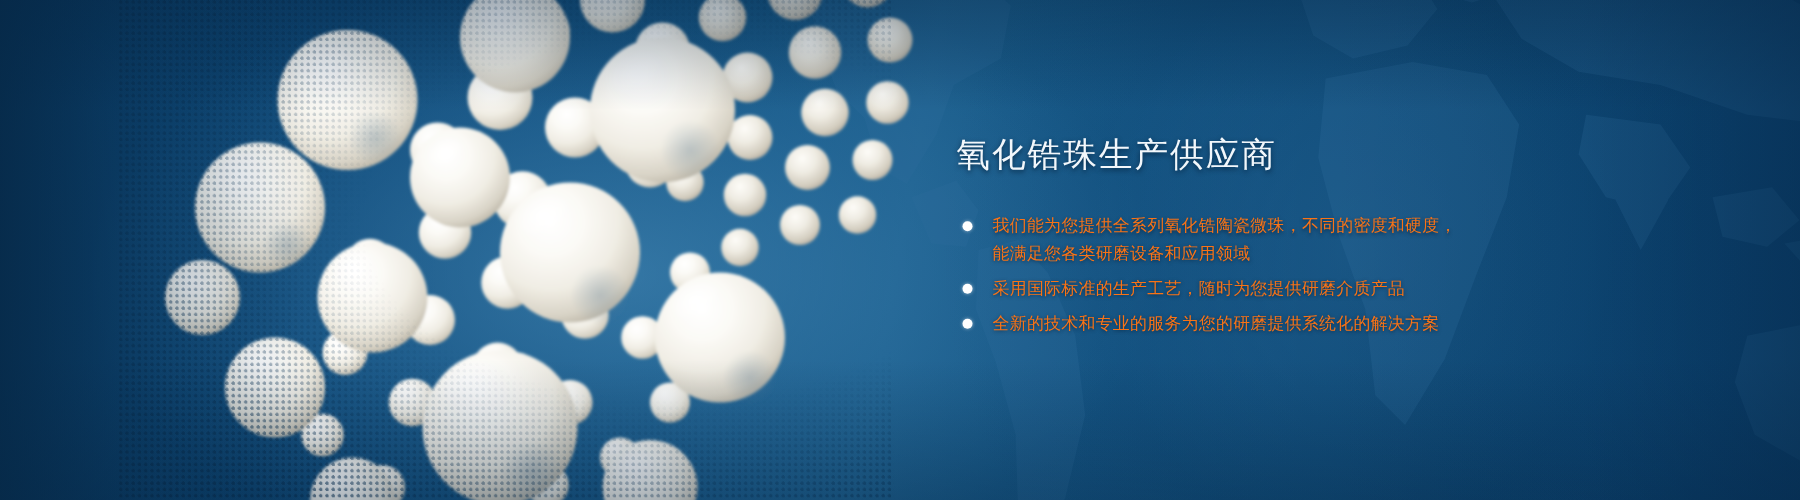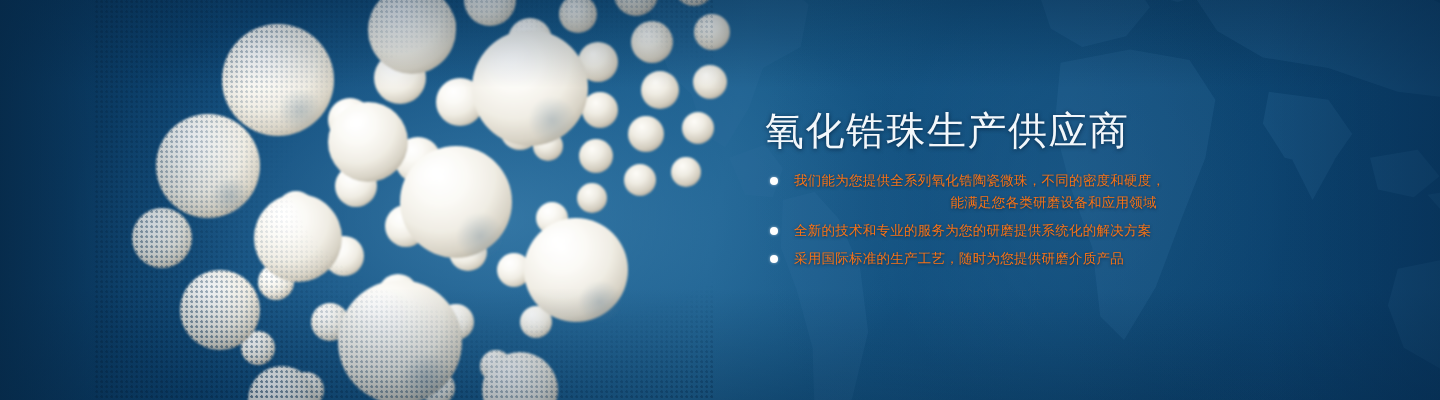--- a/index.html
+++ b/index.html
@@ -91,21 +91,21 @@
 
   
   .content{
     position:absolute;
     left:765px; top:0;
     width:560px; height:400px;
   }
   .headline{
     position:absolute;
     left:0; top:110px;
-    font-size:39px;
+    font-size:27px;
     font-weight:400;
     letter-spacing:1.5px;
     color:#f2f7fb;
     text-shadow:0 1px 4px rgba(3,26,48,.75);
     white-space:nowrap;
     line-height:1.1;
   }
   .bullets{
     position:absolute;
     left:3px; top:170px;
@@ -126,21 +126,21 @@
   .bullet:last-child{margin-bottom:0;}
   .bullet-dot{
     position:absolute;
     left:2px; top:7px;
     width:8px; height:8px;
     border-radius:50%;
     background:#ffffff;
     box-shadow:0 0 3px rgba(255,255,255,.55);
   }
   .bullet-line{display:block;}
-  .bullet-line.cont{padding-left:0;text-align:center;}
+  .bullet-line.cont{padding-left:0;}
 </style>
 </head>
 <body>
 
 <div class="banner">
 
   <div class="bg-base"></div>
   <div class="bg-glow"></div>
   <div class="bg-glow2"></div>
 
@@ -309,24 +309,24 @@
     <ul class="bullets">
 
       <li class="bullet">
         <span class="bullet-dot"></span>
         <span class="bullet-line">我们能为您提供全系列氧化锆陶瓷微珠，不同的密度和硬度，</span>
         <span class="bullet-line cont">能满足您各类研磨设备和应用领域</span>
       </li>
 
       <li class="bullet">
         <span class="bullet-dot"></span>
+        <span class="bullet-line">采用国际标准的生产工艺，随时为您提供研磨介质产品</span>
+      </li>
+
+      <li class="bullet">
+        <span class="bullet-dot"></span>
         <span class="bullet-line">全新的技术和专业的服务为您的研磨提供系统化的解决方案</span>
       </li>
 
-      <li class="bullet">
-        <span class="bullet-dot"></span>
-        <span class="bullet-line">采用国际标准的生产工艺，随时为您提供研磨介质产品</span>
-      </li>
-
     </ul>
   </div>
 
 </div>
 
 </body></html>

